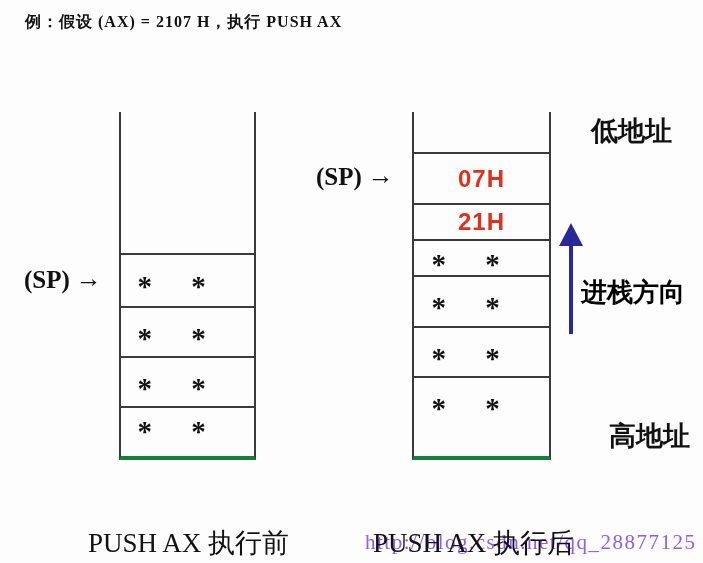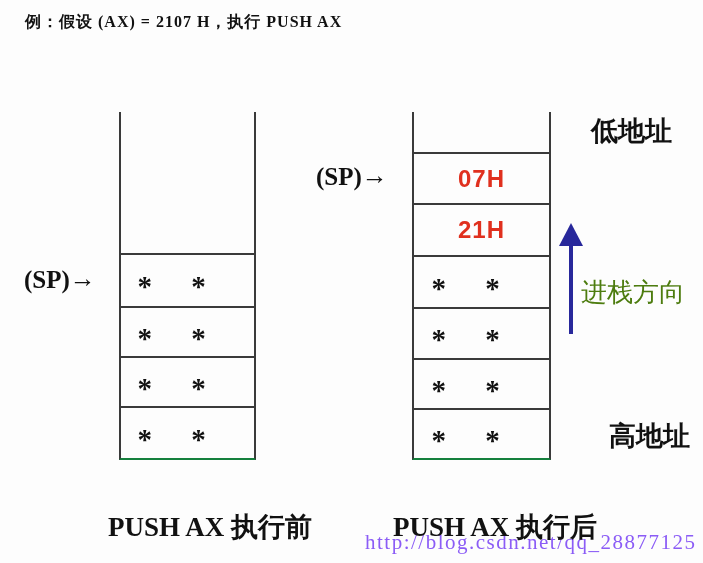--- a/index.html
+++ b/index.html
@@ -7,65 +7,65 @@
     position:relative;width:703px;height:563px;background:#fdfdfd;
     font-family:"Liberation Serif", serif;overflow:hidden;color:#111;
   }
   .title{
     position:absolute;left:25px;top:12px;font-size:16px;font-weight:bold;
     letter-spacing:1px;white-space:nowrap;
   }
   
   .stack{
     position:absolute;top:112px;box-sizing:border-box;
-    border-left:2px solid #3a3a3a;border-right:2px solid #3a3a3a;border-bottom:2px solid #15803d;
+    border-left:2px solid #3a3a3a;border-right:2px solid #3a3a3a;border-bottom:4px solid #15803d;
   }
   .stack-left{left:119px;width:137px;height:348px;}
   .stack-right{left:412px;width:139px;height:348px;}
   .open-region{box-sizing:border-box;}
   .stack-left .open-region{height:141px;}
   .stack-right .open-region{height:40px;}
   .cell{
     box-sizing:border-box;border-top:2px solid #3a3a3a;
     display:flex;align-items:center;justify-content:center;
   }
-  .h53{height:53px}.h52{height:52px}.h51{height:51px}.h50{height:50px}
+  .h53{height:53px}.h52{height:36px}.h51{height:51px}.h50{height:50px}
   .stars{
     font-size:29px;font-weight:bold;letter-spacing:16px;
     position:relative;top:6px;transform:translateX(-8px);white-space:pre;
   }
   .val{
     font-family:"Liberation Sans", sans-serif;font-weight:bold;font-size:24px;
     letter-spacing:1px;
   }
   .red .val{color:#e0301e;}
   
   .sp{
     position:absolute;font-size:25px;font-weight:bold;white-space:nowrap;
-    display:flex;align-items:center;gap:0;
+    display:flex;align-items:center;gap:6px;
   }
   .sp-left{left:24px;top:265px;}
   .sp-right{left:316px;top:162px;}
   .sp-arrow{font-size:26px;position:relative;top:-1px;}
   
   .addr{position:absolute;font-size:27px;font-weight:bold;white-space:nowrap;margin-left:28px;}
   .addr-low{left:563px;top:113px;}
   .addr-high{left:581px;top:418px;}
   .dir-label{
-    position:absolute;left:581px;top:275px;font-size:26px;font-weight:normal;
-    color:#4d7c0f;white-space:nowrap;
+    position:absolute;left:581px;top:275px;font-size:26px;font-weight:bold;
+    color:#000000;white-space:nowrap;
   }
   .arrow-shaft{position:absolute;left:569px;top:243px;width:4px;height:91px;background:#28289b;}
   .arrow-head{
     position:absolute;left:559px;top:223px;width:0;height:0;
     border-left:12px solid transparent;border-right:12px solid transparent;
     border-bottom:23px solid #28289b;
   }
   
-  .caption{position:absolute;top:509px;font-size:27px;font-weight:bold;white-space:nowrap;z-index:2;margin-left:20px;}
+  .caption{position:absolute;top:525px;font-size:27px;font-weight:normal;white-space:nowrap;z-index:2;}
   .cap-left{left:88px;}
   .cap-right{left:373px;}
   .watermark{
     position:absolute;left:365px;top:530px;font-size:21px;color:#8b5cf6;
     letter-spacing:1.5px;white-space:nowrap;z-index:1;
   }
 </style>
 </head>
 <body>
 

